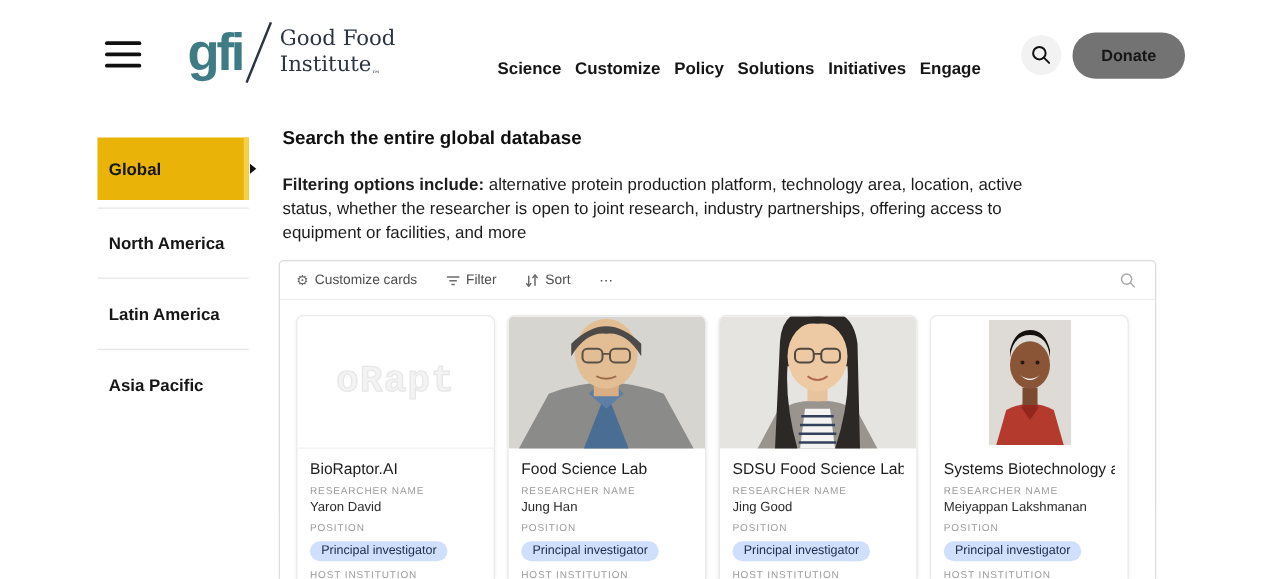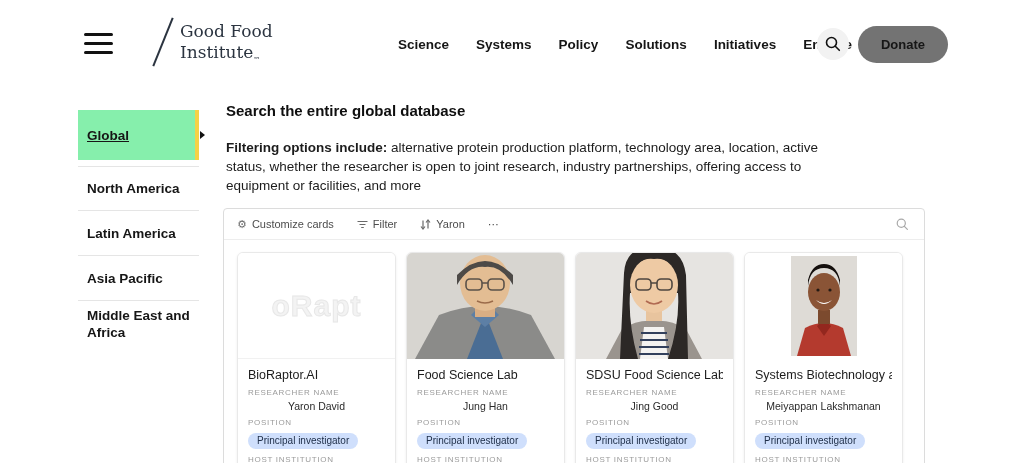--- a/index.html
+++ b/index.html
@@ -10,32 +10,32 @@
   }
   
   .header { position:absolute; left:0; top:0; width:1024px; height:88px; background:#fff; }
   .hamburger { position:absolute; left:84px; top:33px; width:29px; cursor:pointer; }
   .hamburger i { display:block; height:3.2px; background:#111; border-radius:2px; margin-bottom:5.6px; }
   .logo { position:absolute; left:150px; top:16px; display:flex; align-items:flex-start; }
   .logo-gfi { color:#3e7b84; font-size:42px; font-weight:800; letter-spacing:-2.5px; line-height:52px; }
   .logo-slash { width:2px; height:52px; background:#2b3440; transform:rotate(22deg); margin:0 16px 0 12px; }
   .logo-text { font-family:"DejaVu Serif", serif; font-size:17px; line-height:21px; color:#2b3440; padding-top:5px; }
   .logo-tm { font-size:7px; vertical-align:sub; color:#2b3440; }
-  .nav { position:absolute; left:398px; top:0; height:88px; display:flex; align-items:center; gap:27px; }
+  .nav { position:absolute; left:398px; top:10px; height:88px; display:flex; align-items:center; gap:11px; }
   .nav a { font-size:13.5px; font-weight:700; color:#161616; text-decoration:none; cursor:pointer; }
   .hdr-search { position:absolute; left:817px; top:28px; width:32px; height:32px; border-radius:50%;
     background:#f2f2f2; display:flex; align-items:center; justify-content:center; cursor:pointer; }
   .donate { position:absolute; left:858px; top:26px; width:90px; height:37px; border:none; border-radius:19px;
     background:#737373; font-family:inherit; font-size:13px; font-weight:700; color:#161616; cursor:pointer; }
   
   .sidebar { position:absolute; left:78px; top:110px; width:121px; }
-  .sb-item { position:relative; height:45px; display:flex; align-items:center; padding-left:9px;
+  .sb-item { position:relative; height:57px; display:flex; align-items:center; padding-left:9px;
     font-size:13.5px; font-weight:700; color:#161616; line-height:17px; border-bottom:1px solid #e5e5e5; cursor:pointer; }
   .sb-item:last-child { border-bottom:none; }
-  .sb-item.active { height:50px; background:#86efac; border-bottom:none; border-right:4px solid #f5d146; margin-bottom:6px;text-decoration:underline; }
+  .sb-item.active { height:50px; background:#eab308; border-bottom:none; border-right:4px solid #f5d146; margin-bottom:6px; }
   .sb-item.active::after { content:""; position:absolute; left:0; right:-4px; bottom:-7px; height:1px; background:#e5e5e5; }
   .sb-caret { position:absolute; right:-10px; top:50%; margin-top:-4px; width:0; height:0;
     border-left:5px solid #111; border-top:4px solid transparent; border-bottom:4px solid transparent; }
   
   .page-title { position:absolute; left:226px; top:102px; font-size:15px; font-weight:600; color:#0f0f0f; }
   .intro { position:absolute; left:226px; top:138px; width:622px; font-size:13.5px; line-height:19px; color:#1c1c1c; }
   .intro b { font-weight:700; }
   
   .widget { position:absolute; left:223px; top:208px; width:702px; height:270px;
     border:1px solid #dcdcdc; border-radius:4px; background:#fff; overflow:hidden; }
@@ -43,51 +43,52 @@
     border-bottom:1px solid #ededed; color:#4d4d4d; font-size:11px; }
   .wbtn { display:flex; align-items:center; gap:5px; cursor:pointer; white-space:nowrap; }
   .uni-icon { font-family:"DejaVu Sans", sans-serif; font-size:11px; color:#6a6a6a; line-height:1; }
   .wspacer { flex:1; }
   .cards { display:flex; gap:10px; padding:12px 12px 0 13px; }
   .card { width:159px; flex:0 0 auto; background:#fff; border:1px solid #e9e9e9; border-radius:6px;
     box-shadow:0 1px 3px rgba(0,0,0,.07); overflow:hidden; cursor:pointer; }
   .card-img { height:106px; position:relative; overflow:hidden; }
   .card-img svg { display:block; width:100%; height:100%; }
   .img-logo { background:#fff; border-bottom:1px solid #f1f1f1; display:flex; align-items:center; justify-content:center; }
-  .watermark { font-size:30px; font-weight:800; color:#f3f3f3; -webkit-text-stroke:1px #e7e7e7; letter-spacing:1px; }
+  .watermark { font-size:30px; font-weight:800; color:#f3f3f3; -webkit-text-stroke:1px #e7e7e7; letter-spacing:1px;font-family:Liberation Mono, monospace; }
   .img-framed { background:#fff; display:flex; justify-content:center; }
   .img-framed svg { width:66px; height:100px; margin-top:3px; }
   .card-body { padding:9px 10px 10px; }
   .card-title { font-size:12.5px; font-weight:500; color:#1c1c1c; margin-bottom:0; white-space:nowrap; overflow:hidden; }
   .field-label { font-size:8px; letter-spacing:.7px; color:#9b9b9b; margin:6px 0 3px; font-weight:500; }
-  .field-value { font-size:10.5px; color:#2b2b2b;text-align:center; }
+  .field-value { font-size:10.5px; color:#2b2b2b; }
   .badge { display:inline-block; background:#cfdffc; color:#20304a; font-size:10px; padding:2.5px 9px;
     border-radius:10px; margin-top:1px;text-align:right; }
 </style>
 </head>
 <body>
 
 <div class="header">
   <div class="hamburger">
       <i></i>
       <i></i>
       <i></i>
     </div>
 
   <div class="logo">
+    <span class="logo-gfi">gfi</span>
     <span class="logo-slash"></span>
     <span class="logo-text">
       <span>Good Food</span><br>
       <span>Institute</span><span class="logo-tm">™</span>
     </span>
   </div>
 
   <nav class="nav">
     <a>Science</a>
-    <a>Systems</a>
+    <a>Customize</a>
     <a>Policy</a>
     <a>Solutions</a>
     <a>Initiatives</a>
     <a>Engage</a>
   </nav>
 
   <div class="hdr-search">
     <svg width="16" height="16" viewBox="0 0 16 16">
       <circle cx="6.5" cy="6.5" r="5" fill="none" stroke="#111" stroke-width="1.6"></circle>
       <line x1="10.3" y1="10.3" x2="14.3" y2="14.3" stroke="#111" stroke-width="1.6" stroke-linecap="round"></line>
@@ -103,23 +104,20 @@
     <span class="sb-caret"></span>
   </div>
   <div class="sb-item">
     <span>North America</span>
   </div>
   <div class="sb-item">
     <span>Latin America</span>
   </div>
   <div class="sb-item">
     <span>Asia Pacific</span>
-  </div>
-  <div class="sb-item">
-    <span>Middle East and Africa</span>
   </div>
 </div>
 
 <h1 class="page-title">Search the entire global database</h1>
 <p class="intro"><b>Filtering options include:</b><span> alternative protein production platform, technology area, location, active status, whether the researcher is open to joint research, industry partnerships, offering access to equipment or facilities, and more</span></p>
 
 <div class="widget">
   <div class="wtoolbar">
     <span class="wbtn">
       <span class="uni-icon">⚙</span>
@@ -133,21 +131,21 @@
       </svg>
       <span>Filter</span>
     </span>
     <span class="wbtn">
       <svg width="11" height="11" viewBox="0 0 11 11">
         <line x1="3" y1="1.5" x2="3" y2="9.5" stroke="#6a6a6a" stroke-width="1.2"></line>
         <polyline points="1,7.5 3,10 5,7.5" fill="none" stroke="#6a6a6a" stroke-width="1.2"></polyline>
         <line x1="8" y1="1.5" x2="8" y2="9.5" stroke="#6a6a6a" stroke-width="1.2"></line>
         <polyline points="6,3.5 8,1 10,3.5" fill="none" stroke="#6a6a6a" stroke-width="1.2"></polyline>
       </svg>
-      <span>Yaron</span>
+      <span>Sort</span>
     </span>
     <span class="wbtn">⋯</span>
     <span class="wspacer"></span>
     <svg width="13" height="13" viewBox="0 0 16 16">
       <circle cx="6.5" cy="6.5" r="5" fill="none" stroke="#a9a9a9" stroke-width="1.5"></circle>
       <line x1="10.3" y1="10.3" x2="14" y2="14" stroke="#a9a9a9" stroke-width="1.5" stroke-linecap="round"></line>
     </svg>
   </div>
 
   <div class="cards">

